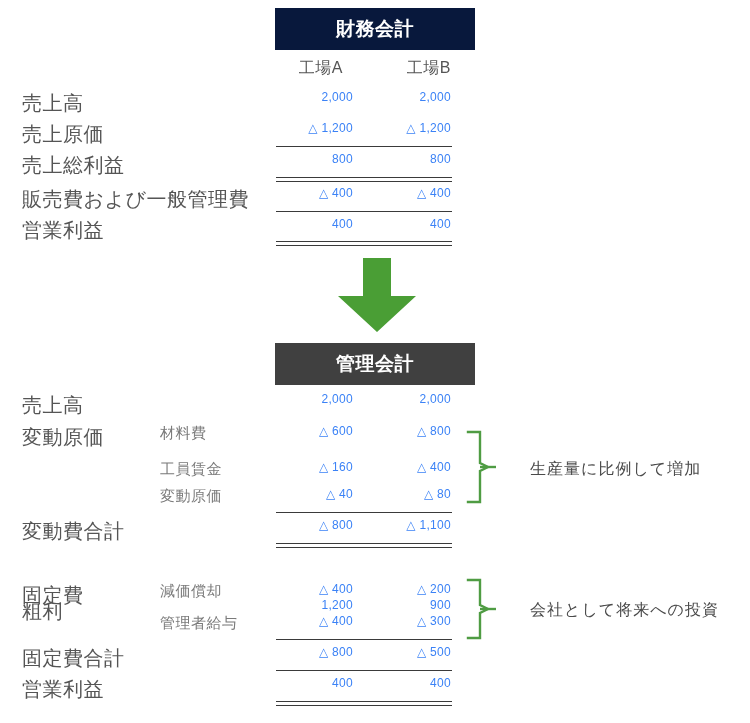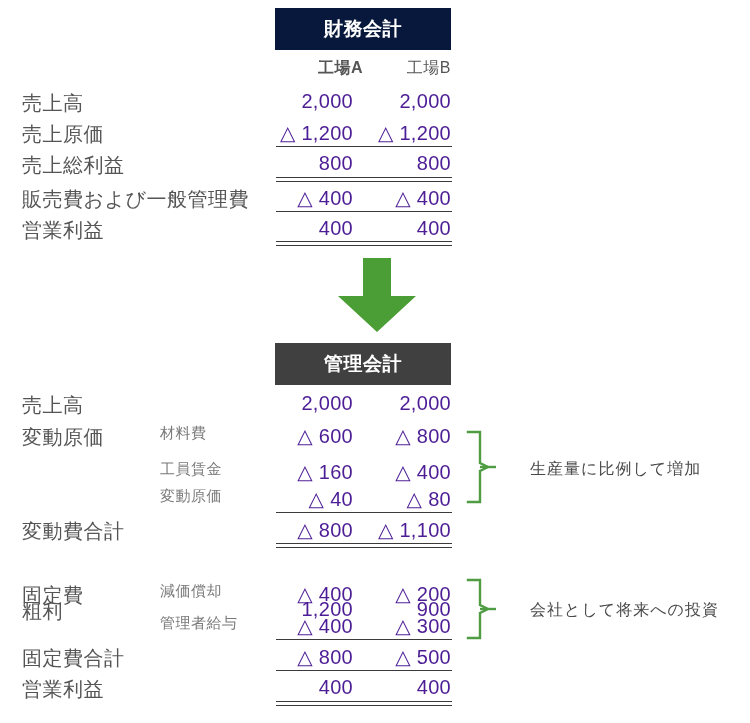--- a/index.html
+++ b/index.html
@@ -19,21 +19,21 @@
   
   .sheet {
     position: absolute;
     left: 0;
     width: 750px;
   }
 
   .banner {
     position: absolute;
     left: 275px;
-    width: 176px;
+    width: 200px;
     height: 42px;
     line-height: 42px;
     text-align: center;
     font-size: 19px;
     font-weight: bold;
     color: #ffffff;
     letter-spacing: 0.5px;
   }
   .banner-fin { background: #08183c; }
   .banner-mgmt { background: #404040; }
@@ -66,22 +66,22 @@
     left: 160px;
     top: 0;
     font-size: 15px;
     color: #7a7a7a;
     white-space: nowrap;
     letter-spacing: 0.5px;
   }
   .val {
     position: absolute;
     top: 0;
-    font-size: 20px;
-    color: #4c1d95;
+    font-size: 12px;
+    color: #3b82f6;
     text-align: right;
     white-space: nowrap;
     letter-spacing: 0.3px;
   }
   .val-a { left: 263px; width: 90px; }
   .val-b { left: 362px; width: 89px; }
 
   
   .rule {
     position: absolute;
@@ -118,21 +118,21 @@
     letter-spacing: 1px;
   }
 </style>
 </head>
 <body>
 
 <div class="sheet">
 
   <div class="banner banner-fin" style="top:8px;">財務会計</div>
 
-  <div class="colhead" style="left:273px; width:90px; top:58px;font-weight:bold;">工場A</div>
+  <div class="colhead" style="left:253px; width:90px; top:58px;">工場A</div>
   <div class="colhead" style="left:362px; width:89px; top:58px;">工場B</div>
 
   <div class="row" style="top:90px;">
     <span class="lbl">売上高</span>
     <span class="val val-a">2,000</span>
     <span class="val val-b">2,000</span>
   </div>
 
   <div class="row" style="top:121px;">
     <span class="lbl">売上原価</span>

